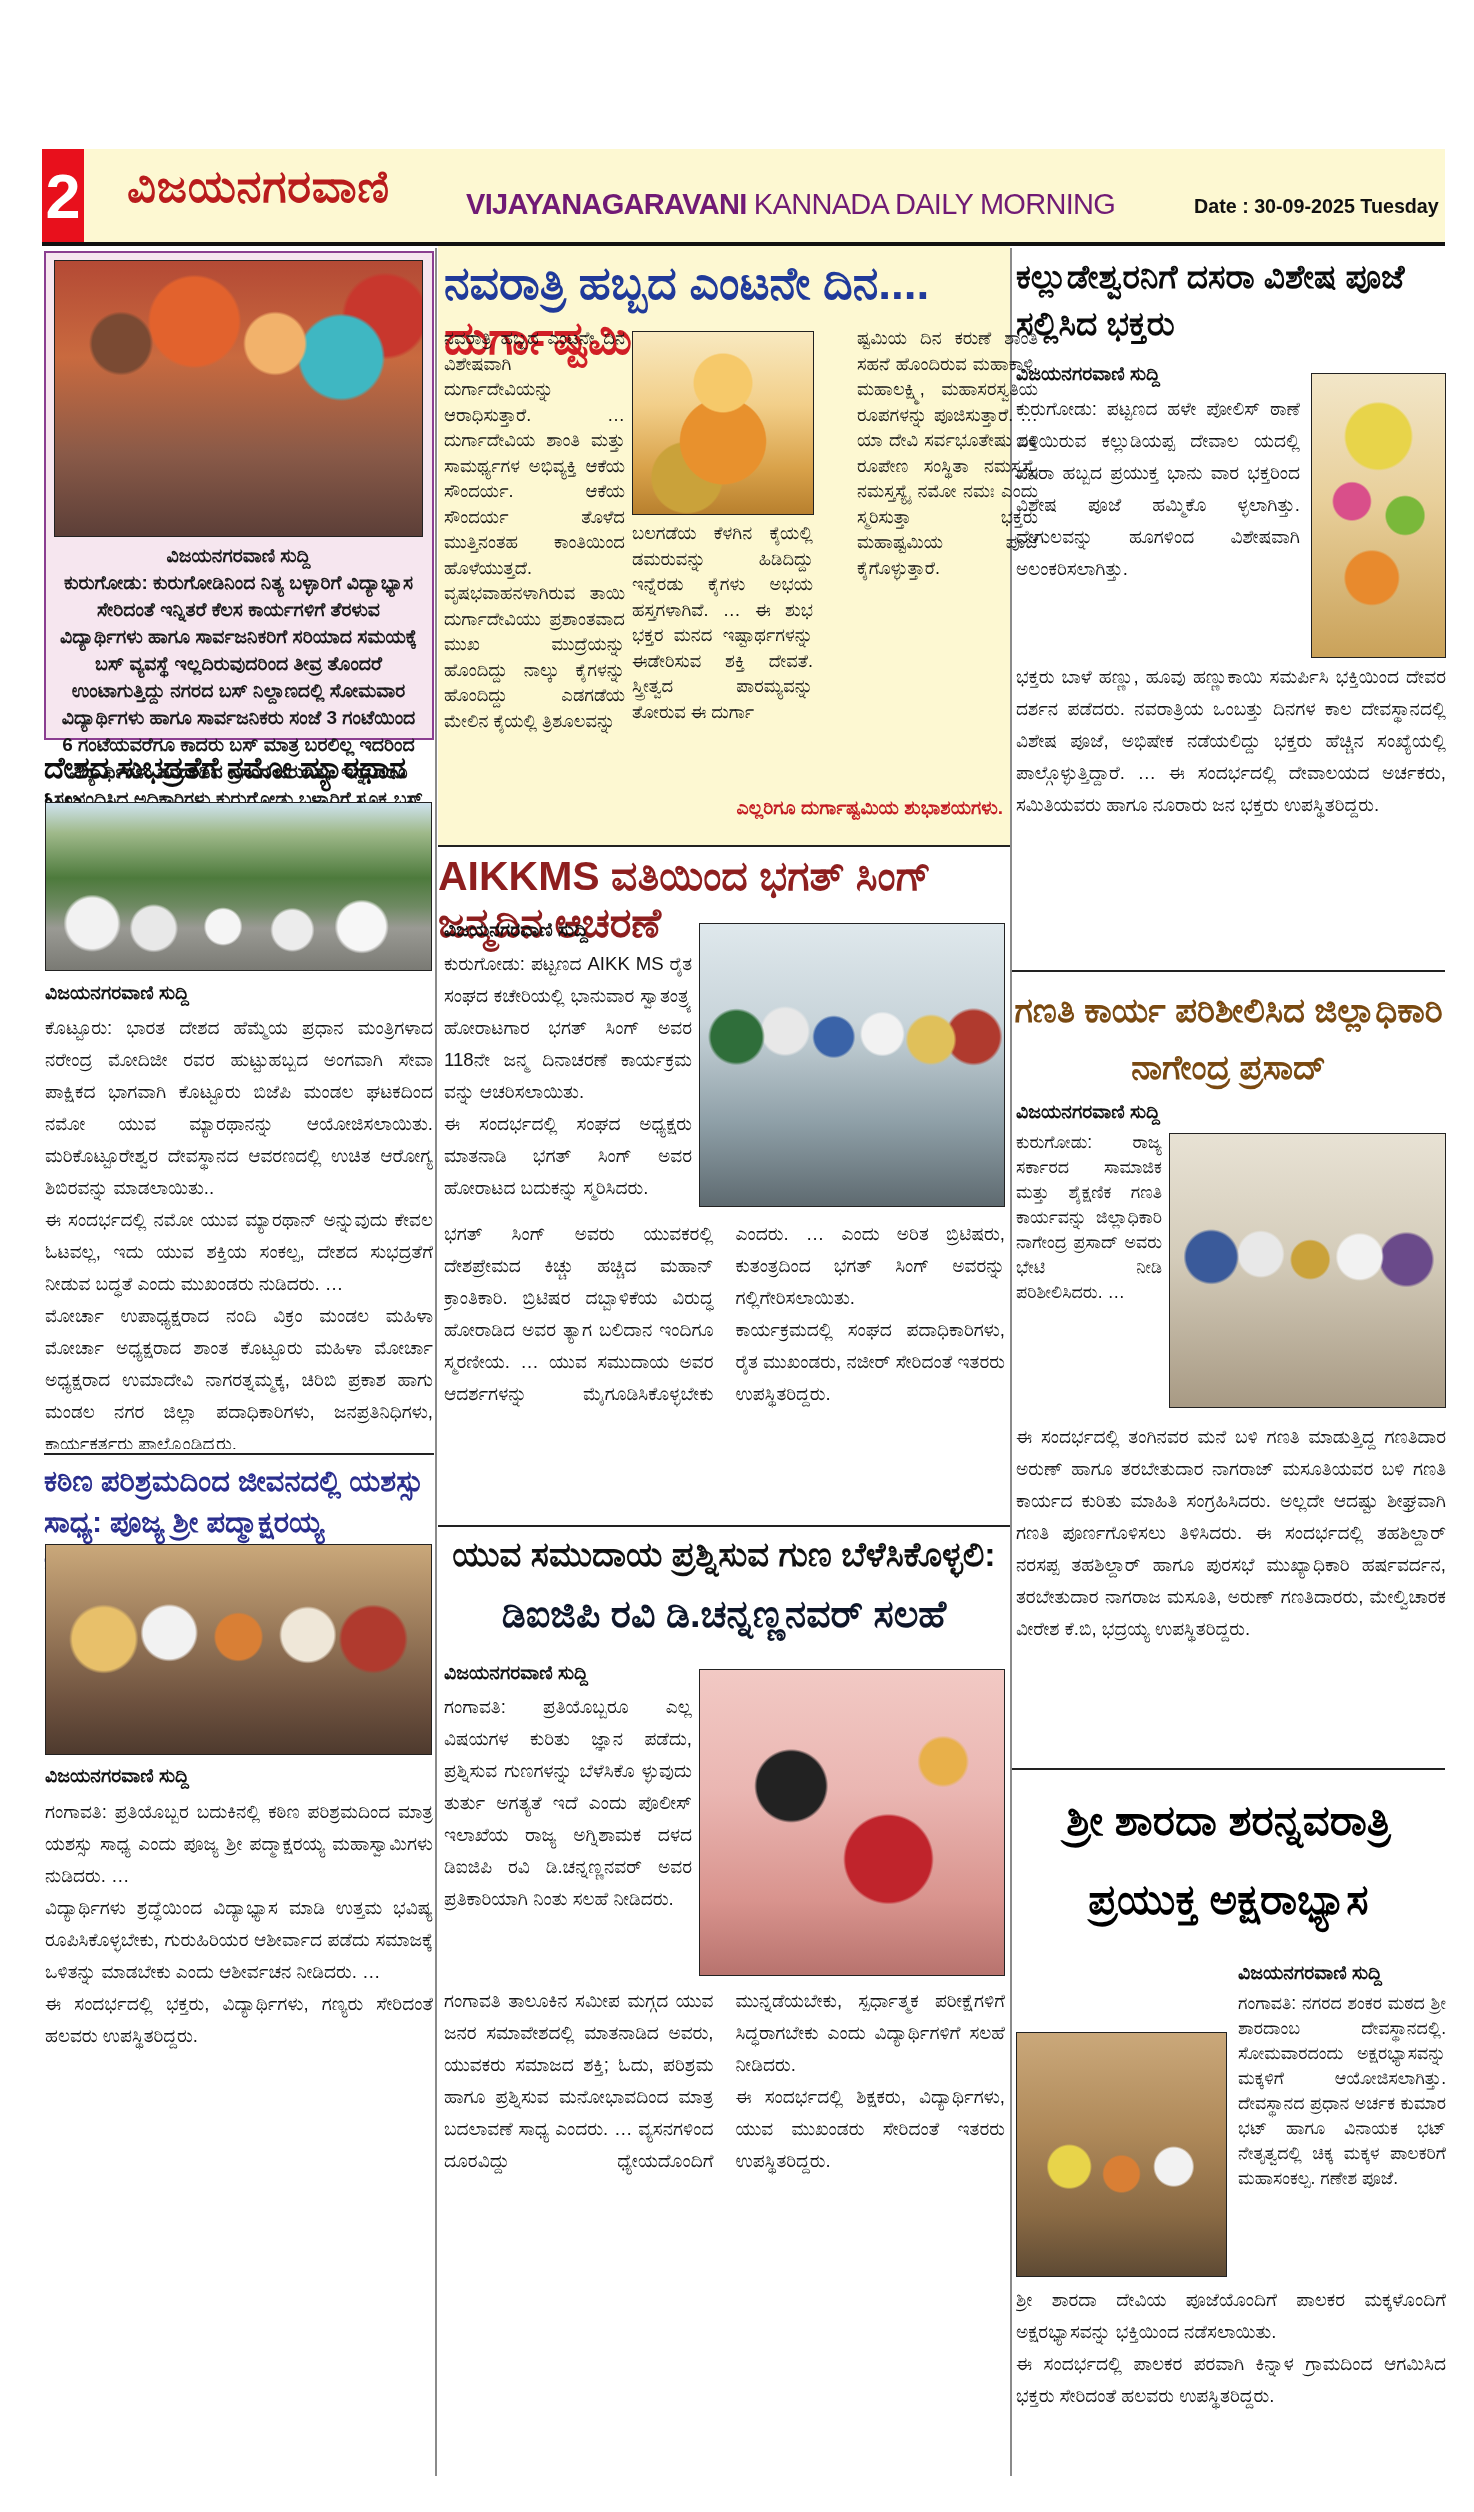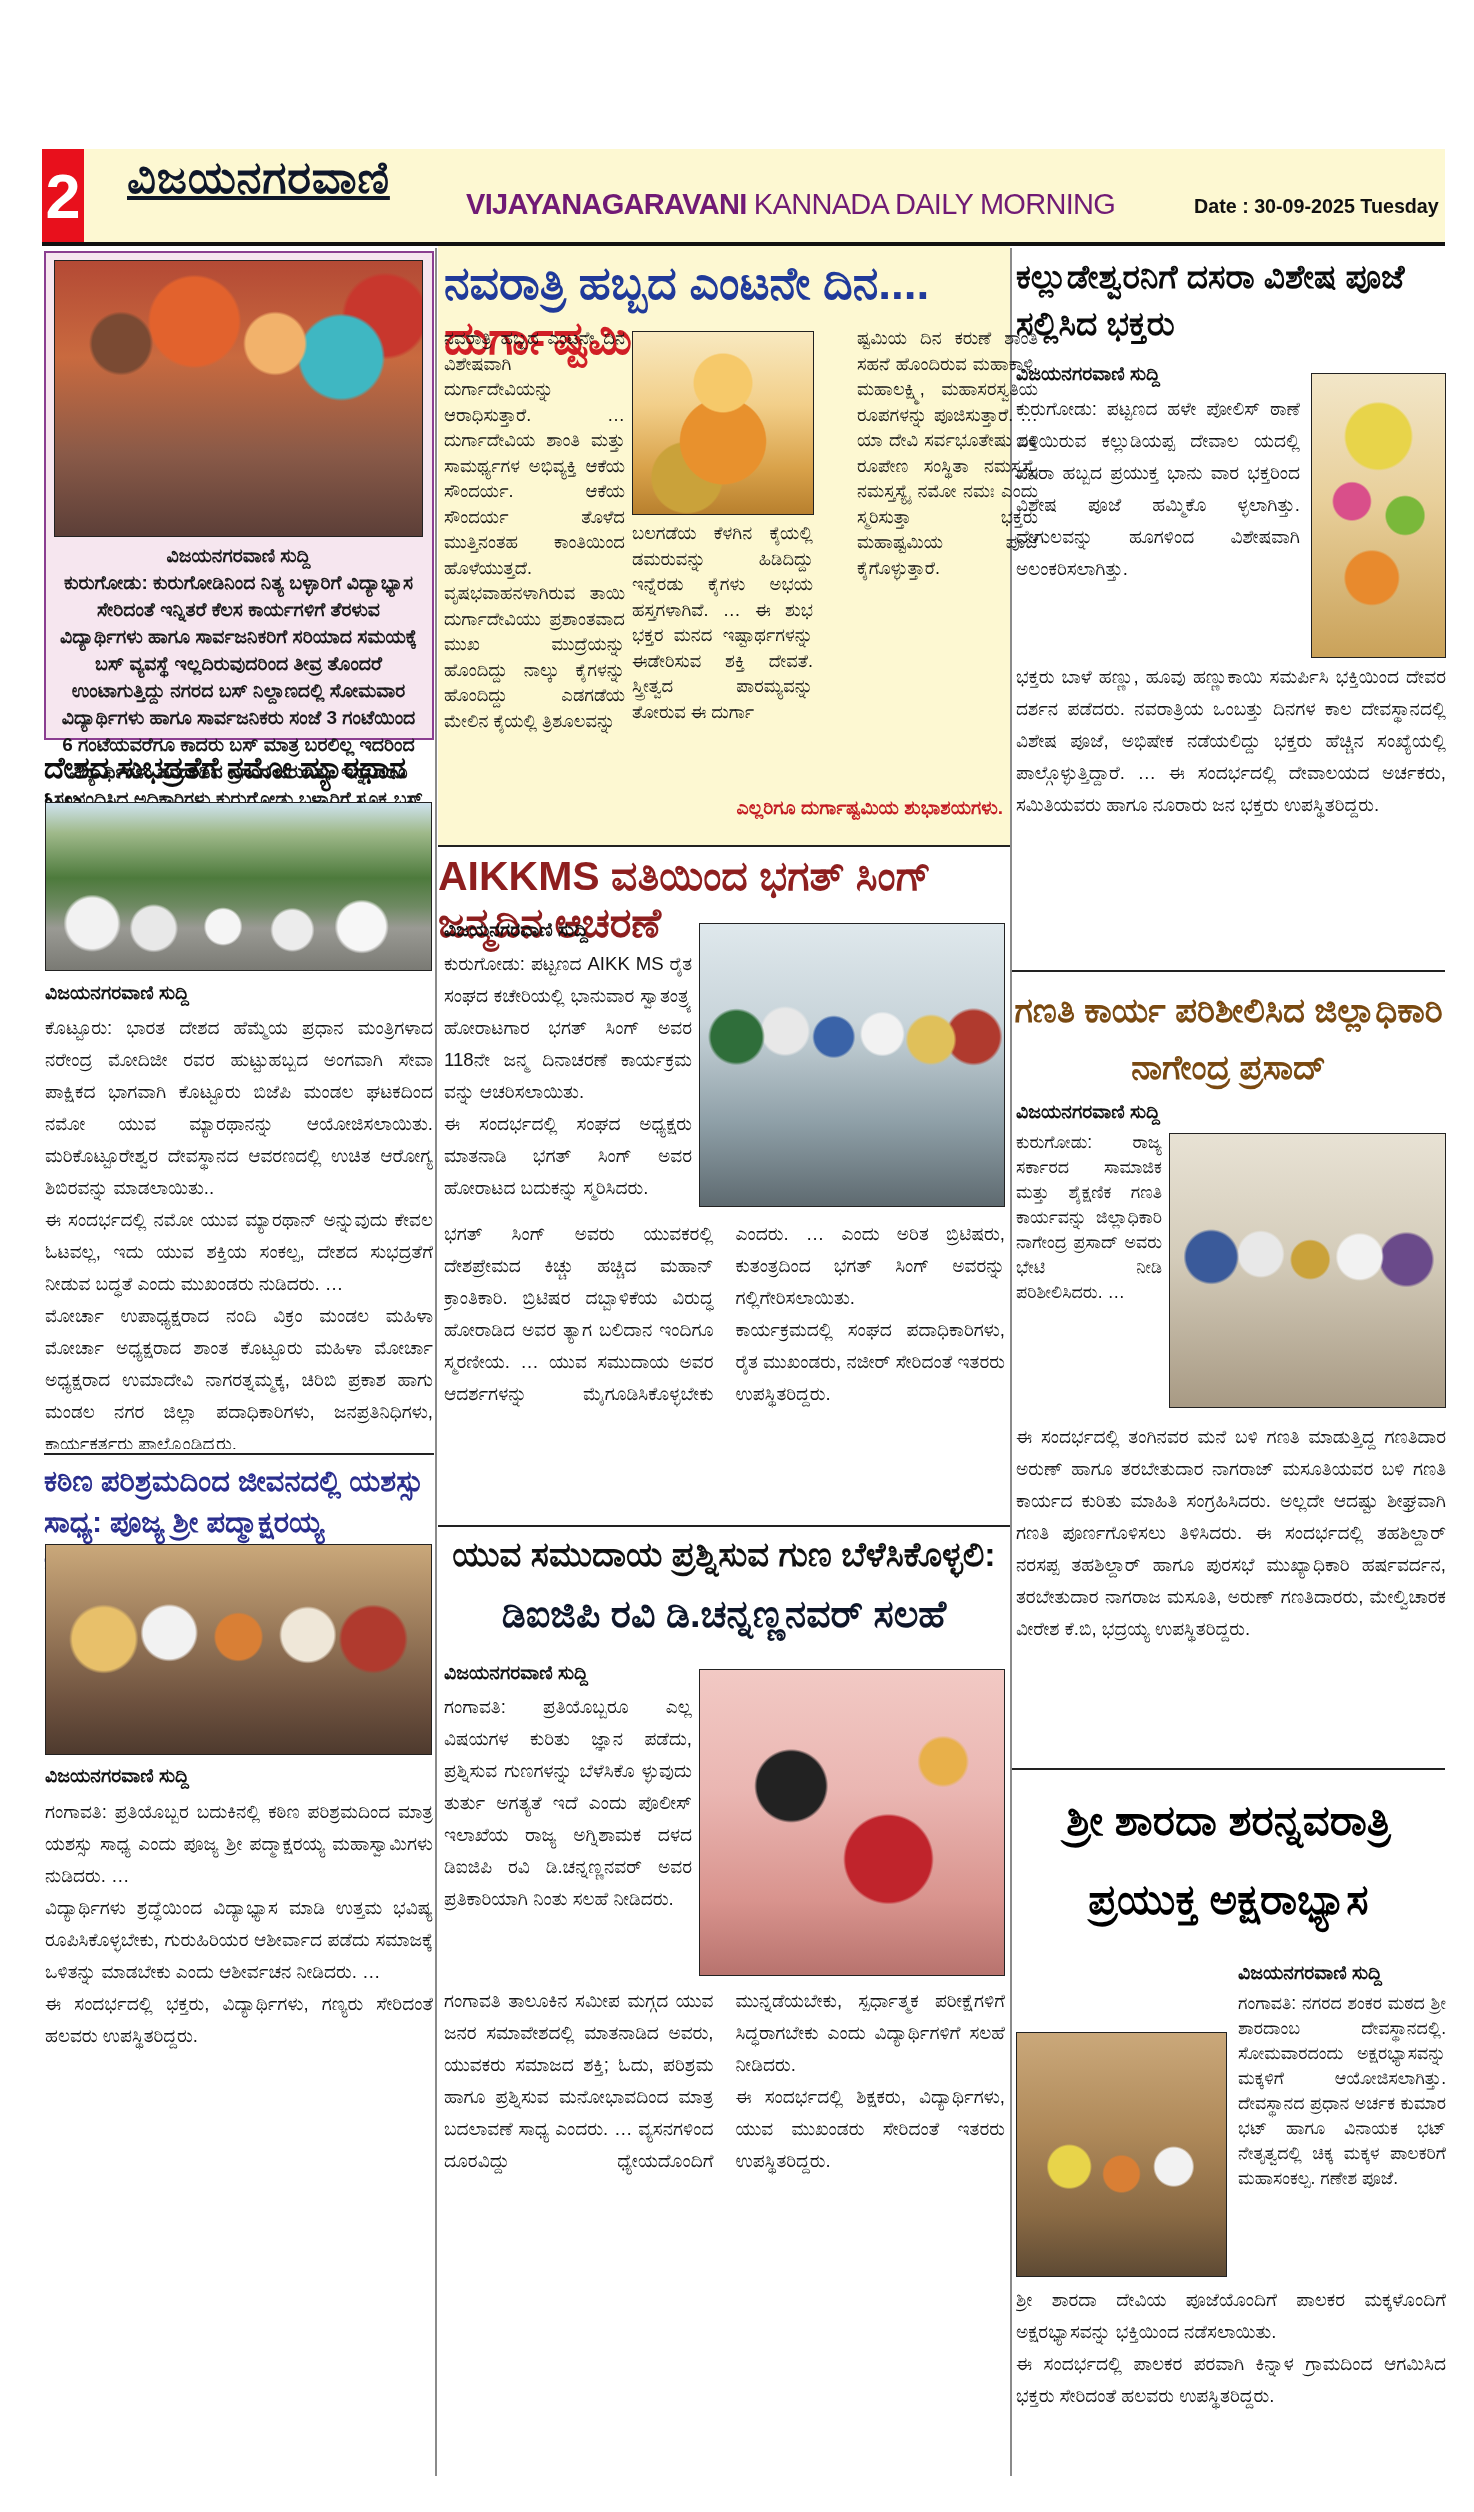--- a/index.html
+++ b/index.html
@@ -7,21 +7,21 @@
   body { font-family:"Liberation Sans", sans-serif; }
   #page {
     position:relative; width:1475px; height:2512px; background:#ffffff;
     overflow:hidden;
   }
   .abs { position:absolute; }
   
   .header-band { left:42px; top:149px; width:1403px; height:93px; background:#fdf8d2; }
   .page-num { left:42px; top:149px; width:42px; height:93px; background:#e8101c; color:#fff;
     font-size:63px; font-weight:700; display:flex; align-items:center; justify-content:center; }
-  .masthead-kn { left:127px; top:152px; font-size:45px; font-weight:800; color:#0f172a; letter-spacing:0.7px;text-decoration:underline;}
+  .masthead-kn { left:127px; top:161px; font-size:45px; font-weight:800; color:#b91c1c; letter-spacing:0.7px;}
   .masthead-en { left:466px; top:188px; font-size:29px; font-weight:800; color:#701a75; letter-spacing:-0.7px;}
   .masthead-sub { font-weight:500; }
   .masthead-date { left:1194px; top:195px; font-size:19.7px; font-weight:700; color:#111; }
   .header-rule { left:42px; top:242px; width:1403px; height:3.6px; background:#111; }
 
   
   .vsep { width:1.5px; background:#8a8a8a; }
   .hrule { height:2.2px; background:#222; }
   .byline { font-weight:800; font-size:19px; color:#111; }
   .body-txt { font-size:18.6px; line-height:32px; color:#131313; text-align:justify; white-space:pre-line; }

